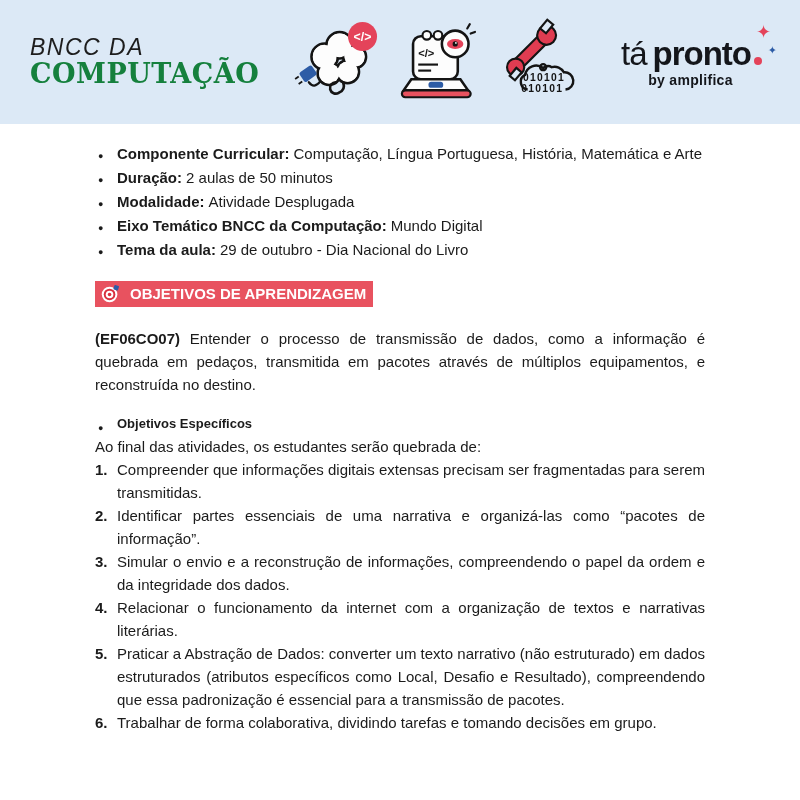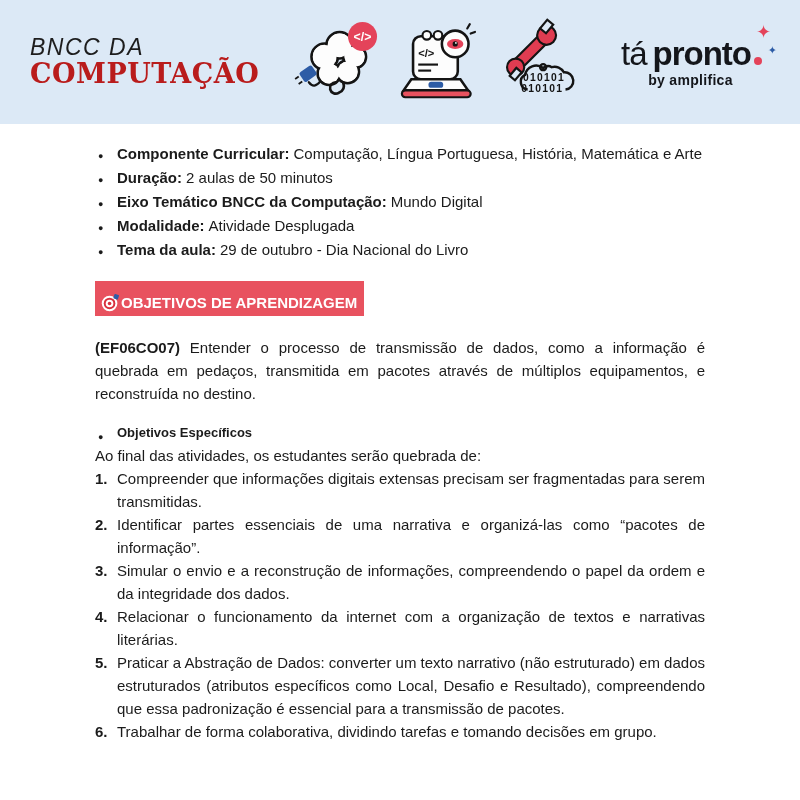--- a/index.html
+++ b/index.html
@@ -25,21 +25,21 @@
     font-size: 23px;
     letter-spacing: 1.5px;
     color: #1d1d1d;
     line-height: 1.05;
   }
   .logo-bottom {
     font-family: "DejaVu Serif", serif;
     font-weight: 900;
     font-size: 27px;
     letter-spacing: 0.5px;
-    color: #b91c1c;
+    color: #15803d;
     line-height: 1.1;
   }
   .header-icons {
     display: flex;
     align-items: center;
     gap: 14px;
     margin-left: 28px;
   }
   .header-icons svg { display: block; }
 
@@ -106,27 +106,27 @@
     position: absolute;
     left: 3px; top: 3px;
     font-size: 9px;
   }
   .b { font-weight: 700; }
   .meta .b { margin-right: 4px; }
 
   .section-chip {
     display: inline-flex;
     align-items: center;
-    gap: 1px;
+    gap: 10px;
     background: #e8525f;
     color: #ffffff;
     font-weight: 700;
     font-size: 15px;
     line-height: 18px;
-    padding: 12px 7px 4px 6px;
+    padding: 3px 7px 4px 6px;
     margin-top: 17px;
   }
   .section-chip svg { display: block; flex: 0 0 auto; }
 
   .skill-par {
     margin-top: 20px;
     font-size: 15px;
     line-height: 23px;
     text-align: justify;
   }
@@ -244,24 +244,24 @@
 
 
   <ul class="meta">
     <li>
       <span class="b">Componente Curricular:</span><span>Computação, Língua Portuguesa, História, Matemática e Arte</span>
     </li>
     <li>
       <span class="b">Duração:</span><span>2 aulas de 50 minutos</span>
     </li>
     <li>
+      <span class="b">Modalidade:</span><span>Atividade Desplugada</span>
+    </li>
+    <li>
       <span class="b">Eixo Temático BNCC da Computação:</span><span>Mundo Digital</span>
-    </li>
-    <li>
-      <span class="b">Modalidade:</span><span>Atividade Desplugada</span>
     </li>
     <li>
       <span class="b">Tema da aula:</span><span>29 de outubro - Dia Nacional do Livro</span>
     </li>
   </ul>
 
   <div class="section-chip">
     <svg width="19" height="19" viewBox="0 0 20 20">
       <circle cx="9" cy="11" r="8.2" fill="#ffffff"></circle>
       <circle cx="9" cy="11" r="6.1" fill="#d9303e"></circle>

